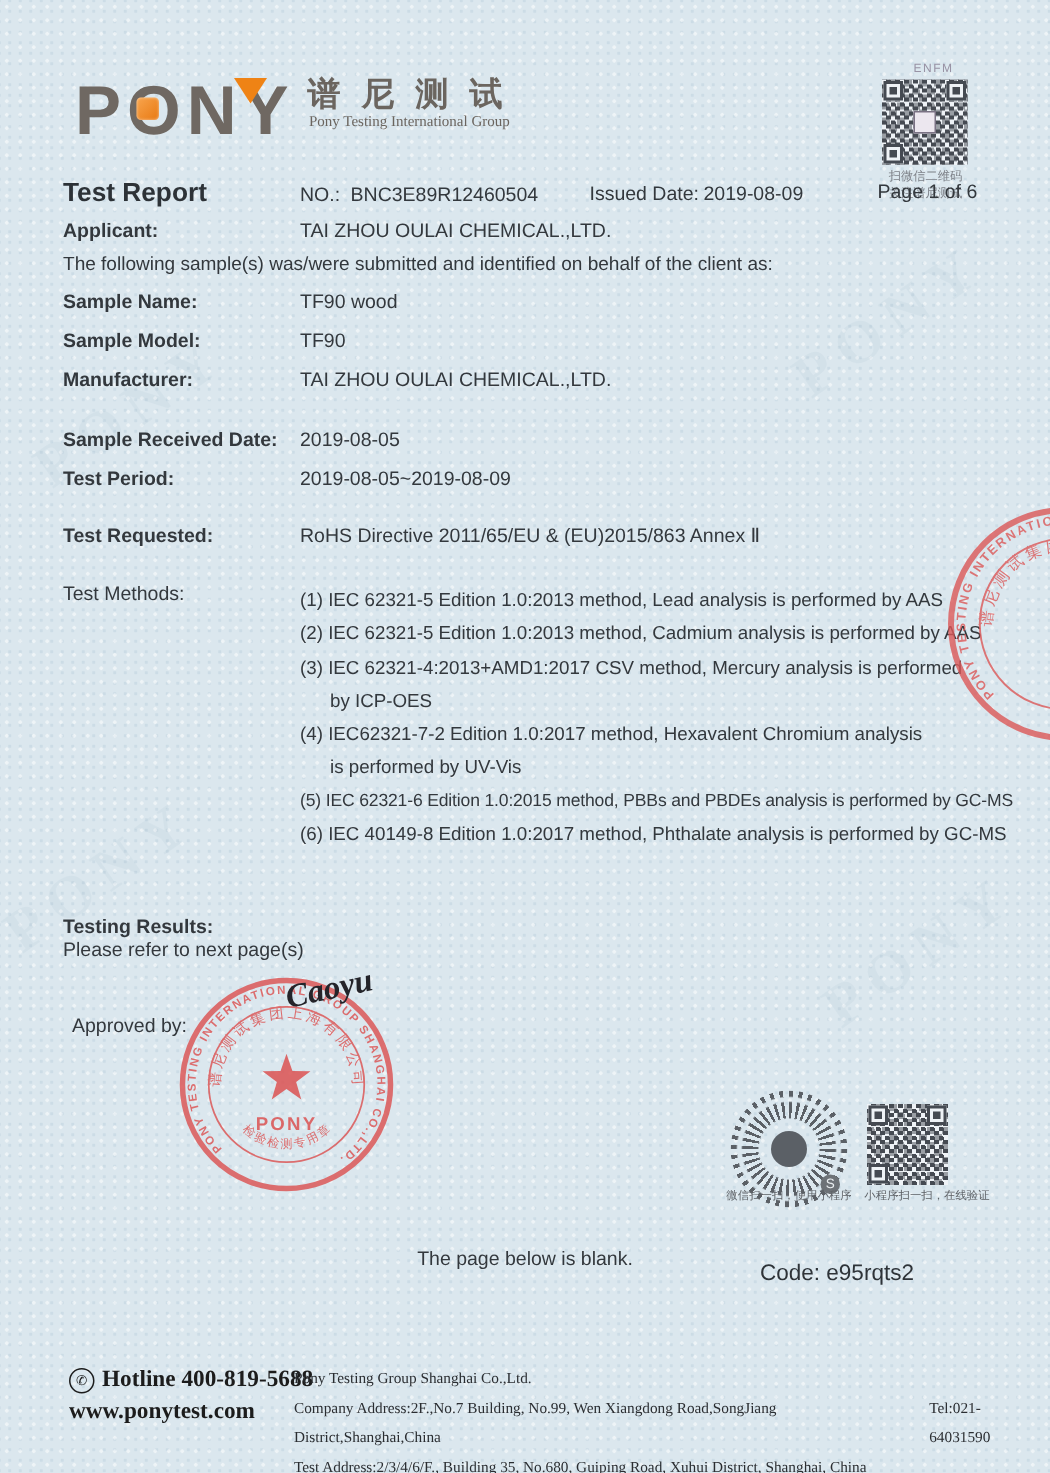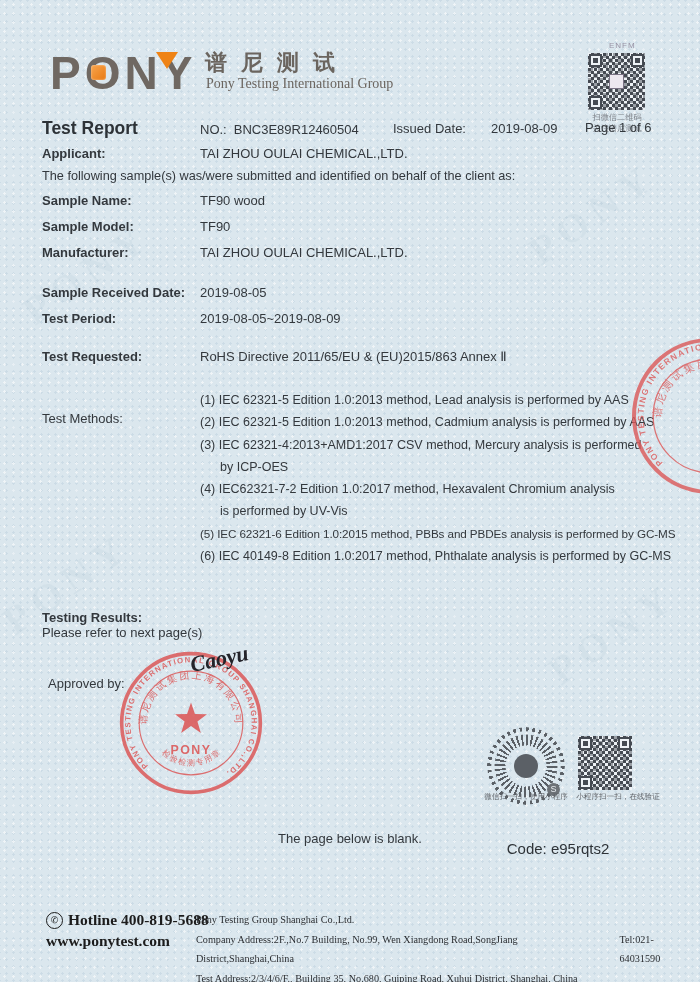--- a/index.html
+++ b/index.html
@@ -16,44 +16,44 @@
   .logo{position:absolute;left:50px;top:48px;width:360px;height:64px;}
   .logo-word{position:absolute;left:0;top:2px;font-size:46px;font-weight:bold;color:#6f6862;
     letter-spacing:4px;line-height:1;}
   .logo-o-square{position:absolute;left:41px;top:17px;width:15px;height:15px;border-radius:3px;
     background:linear-gradient(135deg,#f8a54e,#e87912);box-shadow:inset 0 0 2px rgba(255,255,255,.6);}
   .logo-y-triangle{position:absolute;left:106px;top:4px;width:0;height:0;
     border-left:11px solid transparent;border-right:11px solid transparent;border-top:17px solid #ef8315;}
   .logo-cn{position:absolute;left:155px;top:0;font-size:22px;letter-spacing:14px;color:#6b655f;
     font-weight:bold;white-space:nowrap;}
   .logo-sub{position:absolute;left:156px;top:28px;font-family:"Liberation Serif",serif;
-    font-size:14px;color:#6b655f;}
+    font-size:10px;color:#6b655f;}
   
   .hqr-top{position:absolute;left:609px;top:41px;font-size:8px;color:#9892a4;letter-spacing:1px;}
   .qr{background-color:#eef2f6;
     background-image:conic-gradient(#454a52 25%,transparent 0 50%,#454a52 0 75%,transparent 0),
                      conic-gradient(rgba(69,74,82,.5) 25%,transparent 0 50%,rgba(69,74,82,.5) 0 75%,transparent 0);
     background-size:6px 6px,10px 10px;}
   .qr-top{position:absolute;left:588px;top:53px;width:57px;height:57px;}
   .qr-bottom{position:absolute;left:578px;top:736px;width:54px;height:54px;}
   .qf{position:absolute;width:13px;height:13px;border:2.5px solid #454a52;background:#eef2f6;box-sizing:border-box;}
   .qf::after{content:"";position:absolute;inset:2px;background:#454a52;}
   .qf1{left:1px;top:1px}.qf2{right:1px;top:1px}.qf3{left:1px;bottom:1px}
   .qr-c{position:absolute;inset:21px;background:#ece7ef;border:1px solid #7a7284;}
   .hqr-cap{position:absolute;left:583px;width:68px;font-size:8.2px;color:#7d8188;text-align:center;white-space:nowrap;}
   
   .report-title{position:absolute;left:42px;top:118px;font-size:17.5px;font-weight:bold;color:#2d3237;}
   .head-no{position:absolute;left:200px;top:122px;font-size:13px;display:flex;gap:7px;}
-  .head-issued{position:absolute;left:393px;top:121px;font-size:13px;display:flex;gap:25px;}
+  .head-issued{position:absolute;left:393px;top:121px;font-size:13px;display:flex;gap:3px;}
   .head-page{position:absolute;left:585px;top:120px;font-size:13px;}
   .row{position:absolute;left:42px;right:16px;display:flex;font-size:13px;}
   .row .lbl{width:158px;flex:none;font-weight:bold;}
   .row .val{flex:1;}
   .intro{position:absolute;left:42px;top:169px;font-size:12.7px;}
-  .methods-label{position:absolute;left:42px;top:411px;font-size:13px;}
+  .methods-label{position:absolute;left:42px;top:388px;font-size:13px;}
   .methods-lines{position:absolute;left:200px;top:389px;width:480px;font-size:12.5px;line-height:22.3px;}
   .m-cont{padding-left:20px;}
   .m-condensed{font-size:11.7px;letter-spacing:-.1px;}
   
   .approve-label{position:absolute;left:48px;top:676px;font-size:13px;}
   .stamp{position:absolute;left:118px;top:650px;width:146px;height:146px;opacity:.85;}
   .stamp-b{position:absolute;left:630px;top:336px;width:160px;height:160px;opacity:.8;}
   .s-ring{fill:none;stroke:#dc5858;stroke-width:5;}
   .s-ring-thin{fill:none;stroke:#dc5858;stroke-width:1.6;}
   .s-otext{font-size:10.6px;font-weight:bold;fill:#dc5858;letter-spacing:1.8px;font-family:"Liberation Sans",sans-serif;}

